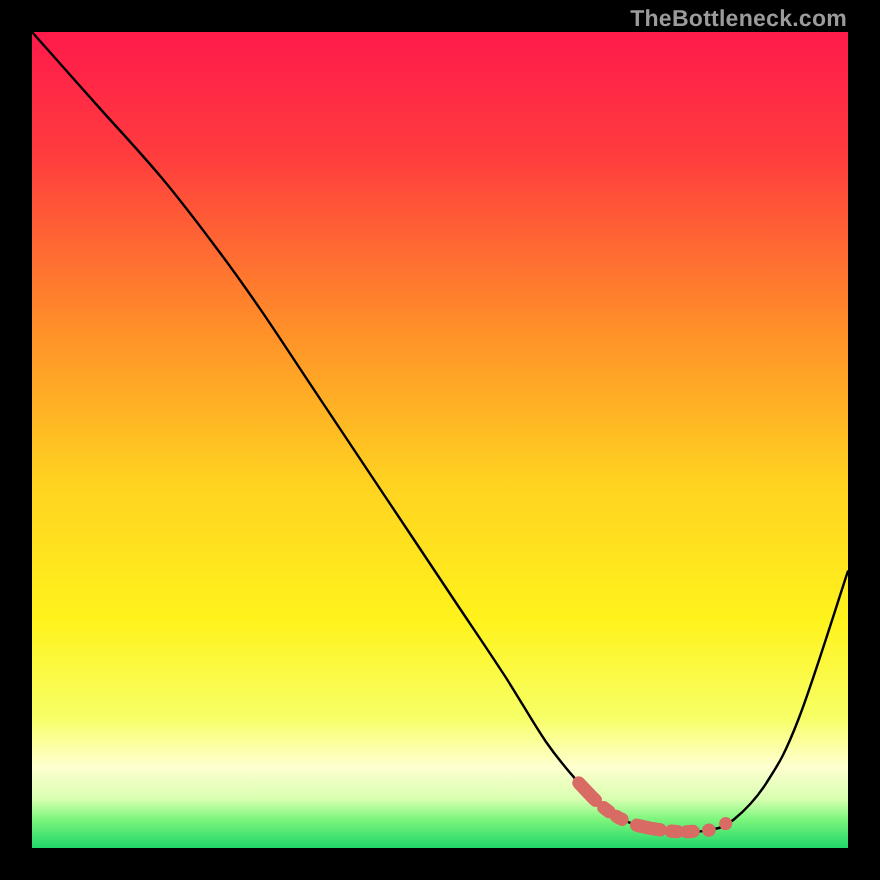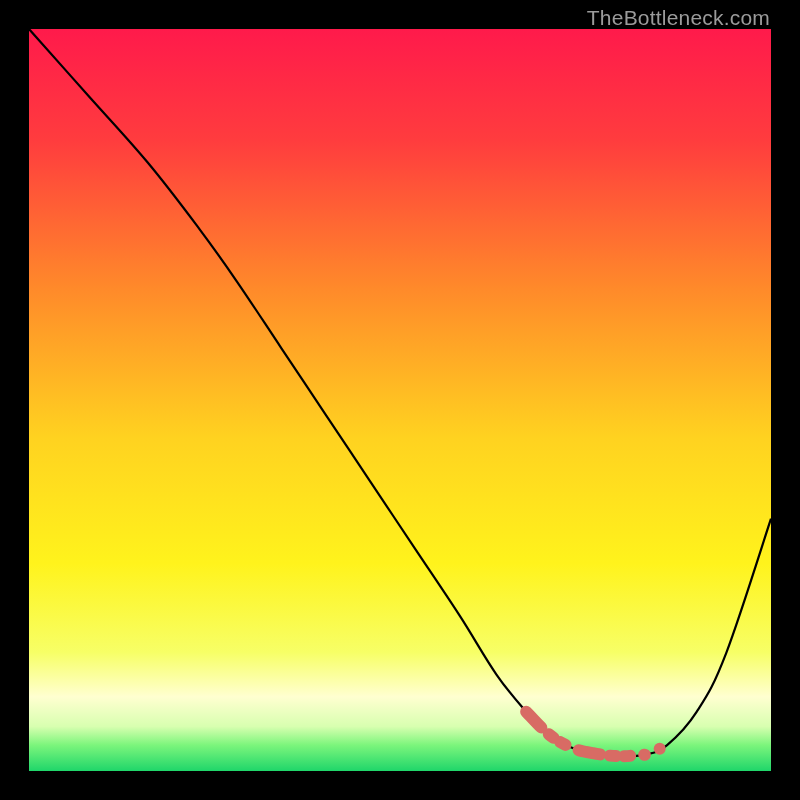--- a/index.html
+++ b/index.html
@@ -27,21 +27,21 @@
     overflow: hidden;
   }
   .watermark {
     position: absolute;
     top: 6px;
     right: 30px;
     font-family: Arial, Helvetica, sans-serif;
     font-size: 21px;
     letter-spacing: 0.2px;
     color: #9b9b9b;
-    font-weight: 400;
+    font-weight: 700;
   }
   svg {
     display: block;
   }
 </style>
 </head>
 <body>
 
 <div class="frame">
   <div class="watermark">TheBottleneck.com</div>

